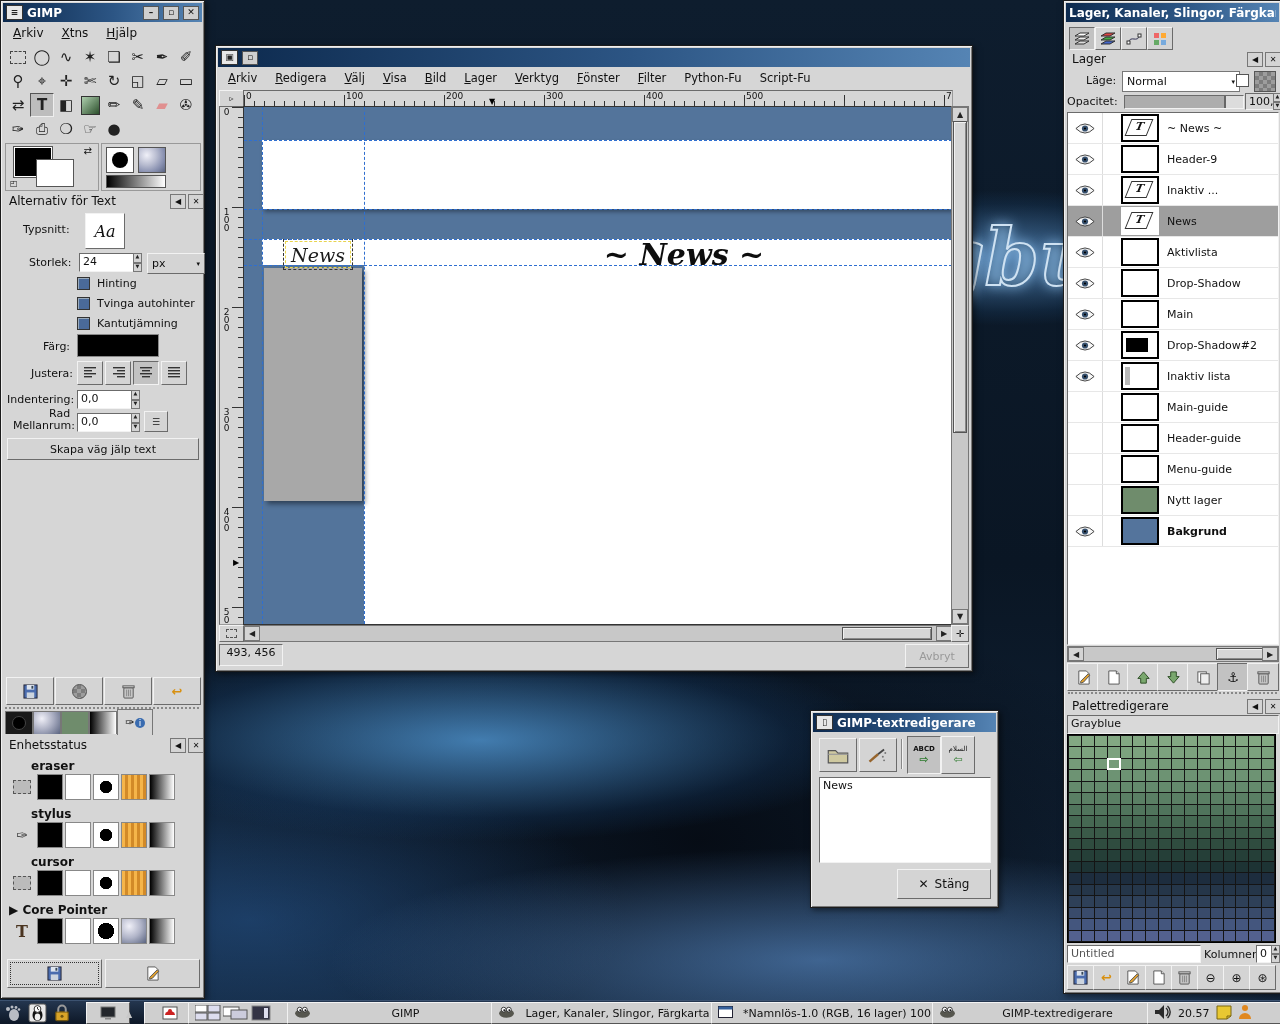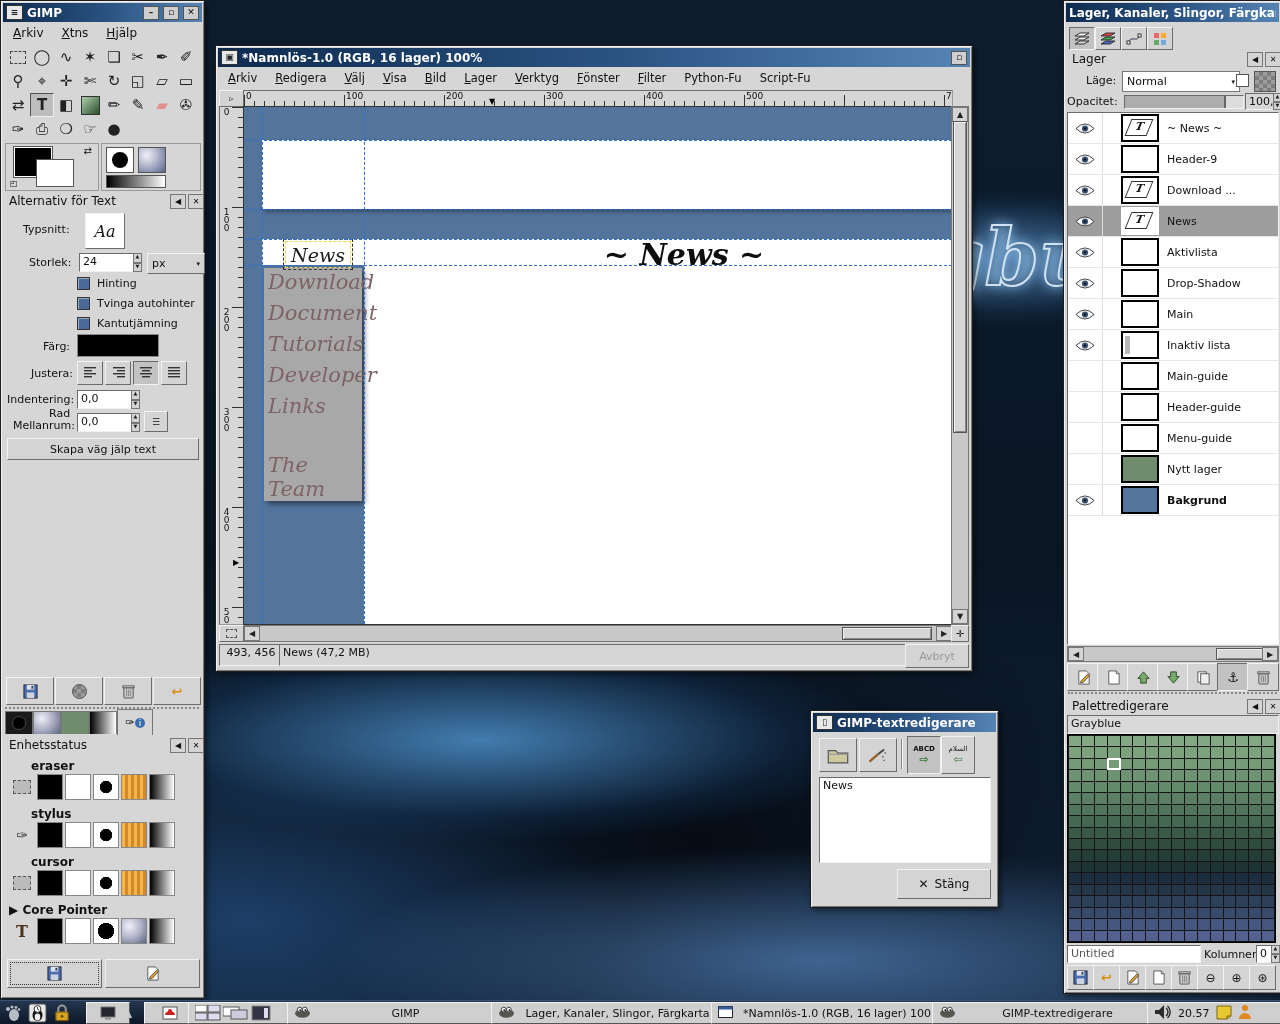--- a/index.html
+++ b/index.html
@@ -417,21 +417,20 @@
         <svg width="15" height="15" viewBox="0 0 16 16">
           <path d="M3 1 h8 l3 3 v11 h-11 z" fill="#fff" stroke="#555"></path>
           <path d="M5 12 L13 4 l1.6 1.6 L8 13 l-3 1 z" fill="#e0a030" stroke="#555"></path>
         </svg>
       </div>
   </div>
 
   <div class="w" id="imgwin" style="left:215px;top:45px;width:756px;height:625px;">
     <div class="tb">
       <span class="tbicon">▣</span>
-      <span class="t">*Namnlös-1.0 (RGB, 16 lager) 100%</span>
       <span class="wbtn">▫</span>
     </div>
     <div class="menubar" style="left:4px;top:23px;font-size:11.5px;">
         <div class="menu-item"><u>A</u>rkiv</div>
         <div class="menu-item"><u>R</u>edigera</div>
         <div class="menu-item"><u>V</u>älj</div>
         <div class="menu-item"><u>V</u>isa</div>
         <div class="menu-item"><u>B</u>ild</div>
         <div class="menu-item"><u>L</u>ager</div>
         <div class="menu-item"><u>V</u>erktyg</div>
@@ -466,28 +465,20 @@
           <span class="vlab" style="top: 501px;">500</span>
         </div>
       <div style="position:absolute;left:13px;top:451px;font-size:8px;color:#000;">▶</div>
     </div>
 
     <div id="canvas">
       <div style="position:absolute;left:18px;top:33px;width:690px;height:69px;background:#fff;box-shadow:2px 3px 4px rgba(0,0,0,.35);"></div>
       <div style="position:absolute;left:18px;top:132px;width:690px;height:26px;background:#fff;"></div>
       <div style="position:absolute;left:120px;top:158px;width:588px;height:359px;background:#fff;"></div>
       <div style="position:absolute;left:20px;top:161px;width:98px;height:233px;background:#a8a8a8;box-shadow:3px 3px 5px rgba(0,0,0,.45);"></div>
-      <div id="sitemenu" class="script" style="position: absolute; left: 24px; top: 163px; width: 94px; color: rgb(125, 99, 102);">
-          <div class="script" style="font-size: 21px; height: 31px;">Download</div>
-          <div class="script" style="font-size: 21px; height: 31px;">Document</div>
-          <div class="script" style="font-size: 21px; height: 31px;">Tutorials</div>
-          <div class="script" style="font-size: 21px; height: 31px;">Developer</div>
-          <div class="script" style="font-size: 21px; height: 31px;">Links</div>
-          <div class="script" style="font-size: 21px; height: 31px; margin-top: 28px;">The Team</div>
-        </div>
       <div class="script" style="position:absolute;left:340px;top:130px;width:200px;font-size:30px;font-weight:bold;color:#0d0d0d;text-align:center;">~ News ~</div>
       <div style="position:absolute;left:41px;top:134px;width:64px;height:25px;border:1px dashed #e8d44d;outline:1px dashed #333;outline-offset:1px;display:flex;align-items:center;justify-content:center;">
         <span class="script" style="font-size:19px;color:#1a1a1a;">News</span>
       </div>
       <div class="guide-h" style="top:33px;"></div>
       <div class="guide-h" style="top:102px;"></div>
       <div class="guide-h" style="top:132px;"></div>
       <div class="guide-h" style="top:158px;"></div>
       <div class="guide-v" style="left:18px;"></div>
       <div class="guide-v" style="left:120px;"></div>
@@ -501,21 +492,20 @@
     <div class="sb" style="left:27px;top:579px;width:708px;height:15px;">
       <div class="arrowbox" style="left:0;top:0;height:13px;">◀</div>
       <div class="thumb" style="top:1px;left:598px;width:88px;height:11px;"></div>
       <div class="arrowbox" style="right:0;top:0;height:13px;">▶</div>
     </div>
     <div class="btn" style="left:3px;top:579px;width:23px;height:15px;">
         <span style="width:9px;height:7px;border:1px dashed #555;display:block;"></span>
       </div>
     <div class="btn" style="left:735px;top:579px;width:16px;height:15px;font-size:10px;">✛</div>
     <div class="field inset" style="left:3px;top:598px;width:56px;height:18px;background:#d6d6d6;text-align:center;">493, 456</div>
-    <div class="field inset" style="left:63px;top:598px;width:622px;height:18px;background:#d6d6d6;">News (47,2 MB)</div>
     <div class="btn" style="left:689px;top:598px;width:62px;height:22px;color:#999;">Avbryt</div>
   </div>
 
   <div class="w" id="dock" style="left:1063px;top:0;width:217px;height:992px;">
     <div class="tb">
       <span class="t">Lager, Kanaler, Slingor, Färgkarta | Palet</span>
     </div>
     <div id="docktabrow">
         <div class="btn pressed" style="left: 5px; top: 26px; width: 24px; height: 21px; position: absolute;">
           <svg width="16" height="14" viewBox="0 0 16 14">
@@ -598,21 +588,21 @@
             <div class="eyebox">
               <svg width="20" height="11" viewBox="0 0 22 12">
                 <path d="M1 6 Q11 -4 21 6 Q11 16 1 6 Z" fill="#f8f8f8" stroke="#333"></path>
                 <circle cx="11" cy="6" r="3.4" fill="#36506e"></circle>
                 <circle cx="11" cy="6" r="1.2" fill="#000"></circle>
               </svg>
             </div>
             <div class="th">
               <span class="tpar">T</span>
             </div>
-            <span class="lname">Download ...</span>
+            <span class="lname">Inaktiv ...</span>
           </div>
           <div class="lrow sel">
             <div class="eyebox">
               <svg width="20" height="11" viewBox="0 0 22 12">
                 <path d="M1 6 Q11 -4 21 6 Q11 16 1 6 Z" fill="#f8f8f8" stroke="#333"></path>
                 <circle cx="11" cy="6" r="3.4" fill="#36506e"></circle>
                 <circle cx="11" cy="6" r="1.2" fill="#000"></circle>
               </svg>
             </div>
             <div class="th">
@@ -645,20 +635,33 @@
           <div class="lrow">
             <div class="eyebox">
               <svg width="20" height="11" viewBox="0 0 22 12">
                 <path d="M1 6 Q11 -4 21 6 Q11 16 1 6 Z" fill="#f8f8f8" stroke="#333"></path>
                 <circle cx="11" cy="6" r="3.4" fill="#36506e"></circle>
                 <circle cx="11" cy="6" r="1.2" fill="#000"></circle>
               </svg>
             </div>
             <div class="th"></div>
             <span class="lname">Main</span>
+          </div>
+          <div class="lrow">
+            <div class="eyebox">
+              <svg width="20" height="11" viewBox="0 0 22 12">
+                <path d="M1 6 Q11 -4 21 6 Q11 16 1 6 Z" fill="#f8f8f8" stroke="#333"></path>
+                <circle cx="11" cy="6" r="3.4" fill="#36506e"></circle>
+                <circle cx="11" cy="6" r="1.2" fill="#000"></circle>
+              </svg>
+            </div>
+            <div class="th checker">
+              <div style="position:absolute;left:3px;top:5px;width:22px;height:14px;background:#000;"></div>
+            </div>
+            <span class="lname">Drop-Shadow#2</span>
           </div>
           <div class="lrow">
             <div class="eyebox">
               <svg width="20" height="11" viewBox="0 0 22 12">
                 <path d="M1 6 Q11 -4 21 6 Q11 16 1 6 Z" fill="#f8f8f8" stroke="#333"></path>
                 <circle cx="11" cy="6" r="3.4" fill="#36506e"></circle>
                 <circle cx="11" cy="6" r="1.2" fill="#000"></circle>
               </svg>
             </div>
             <div class="th checker">

